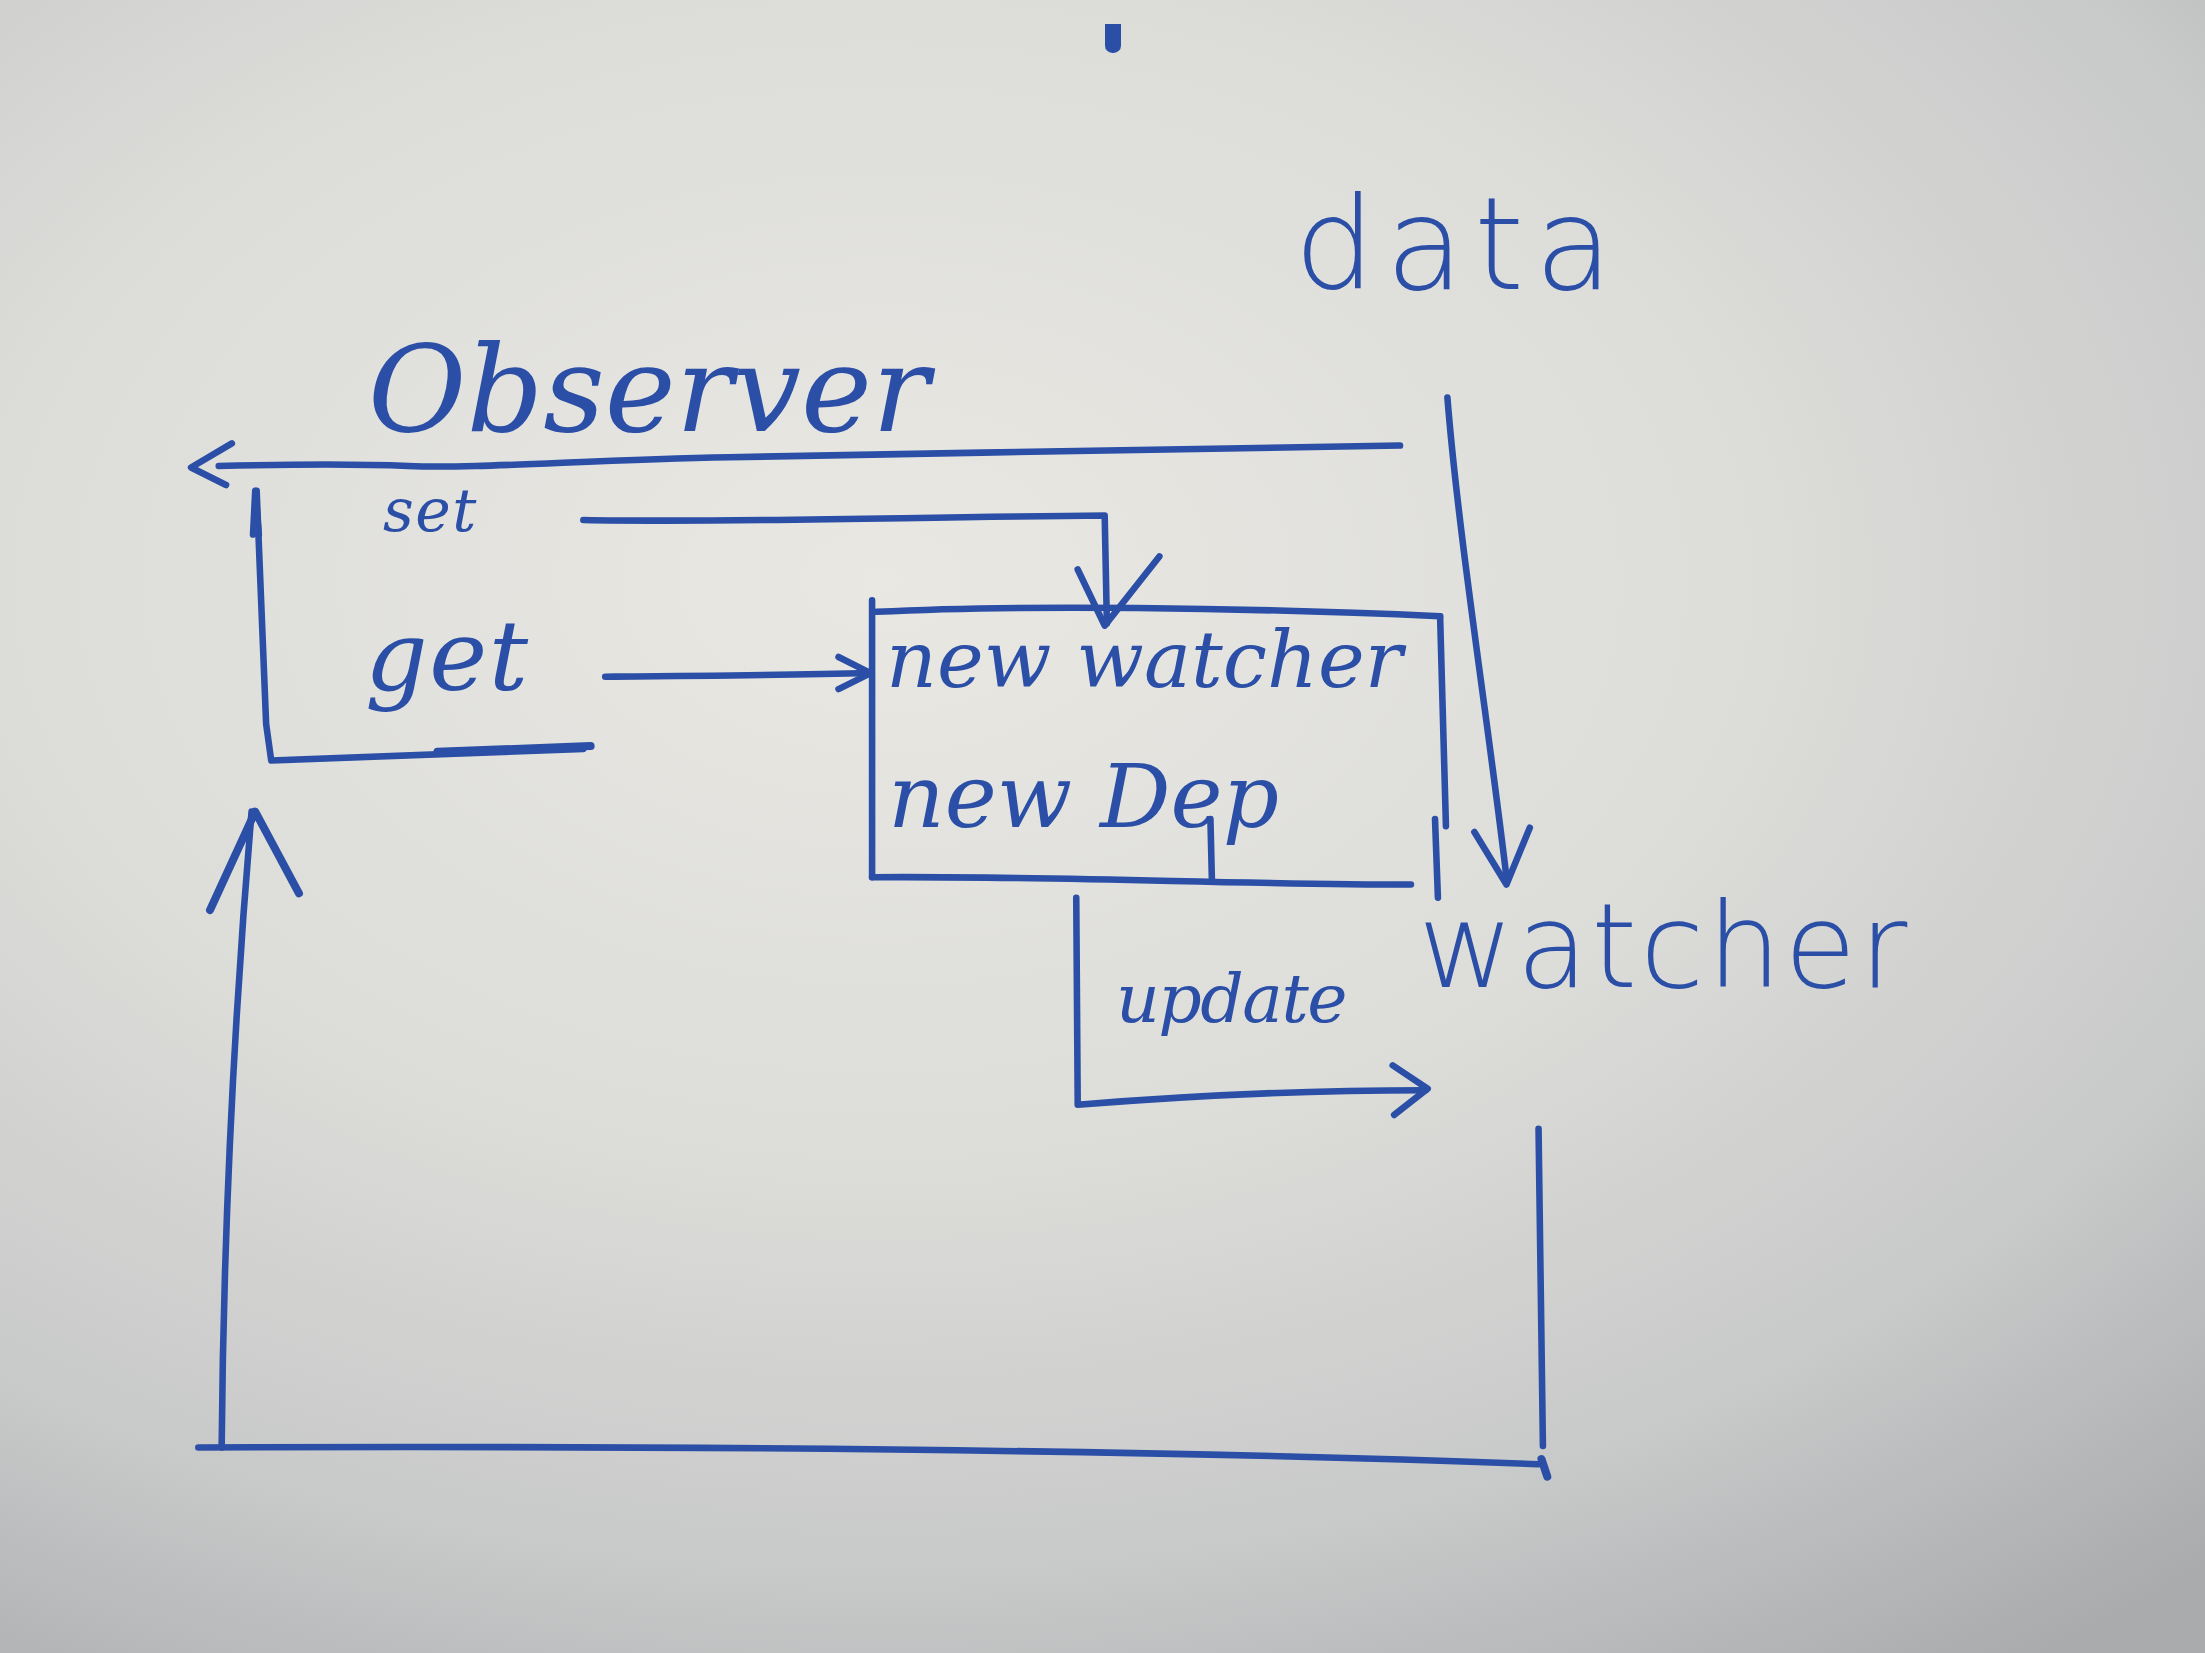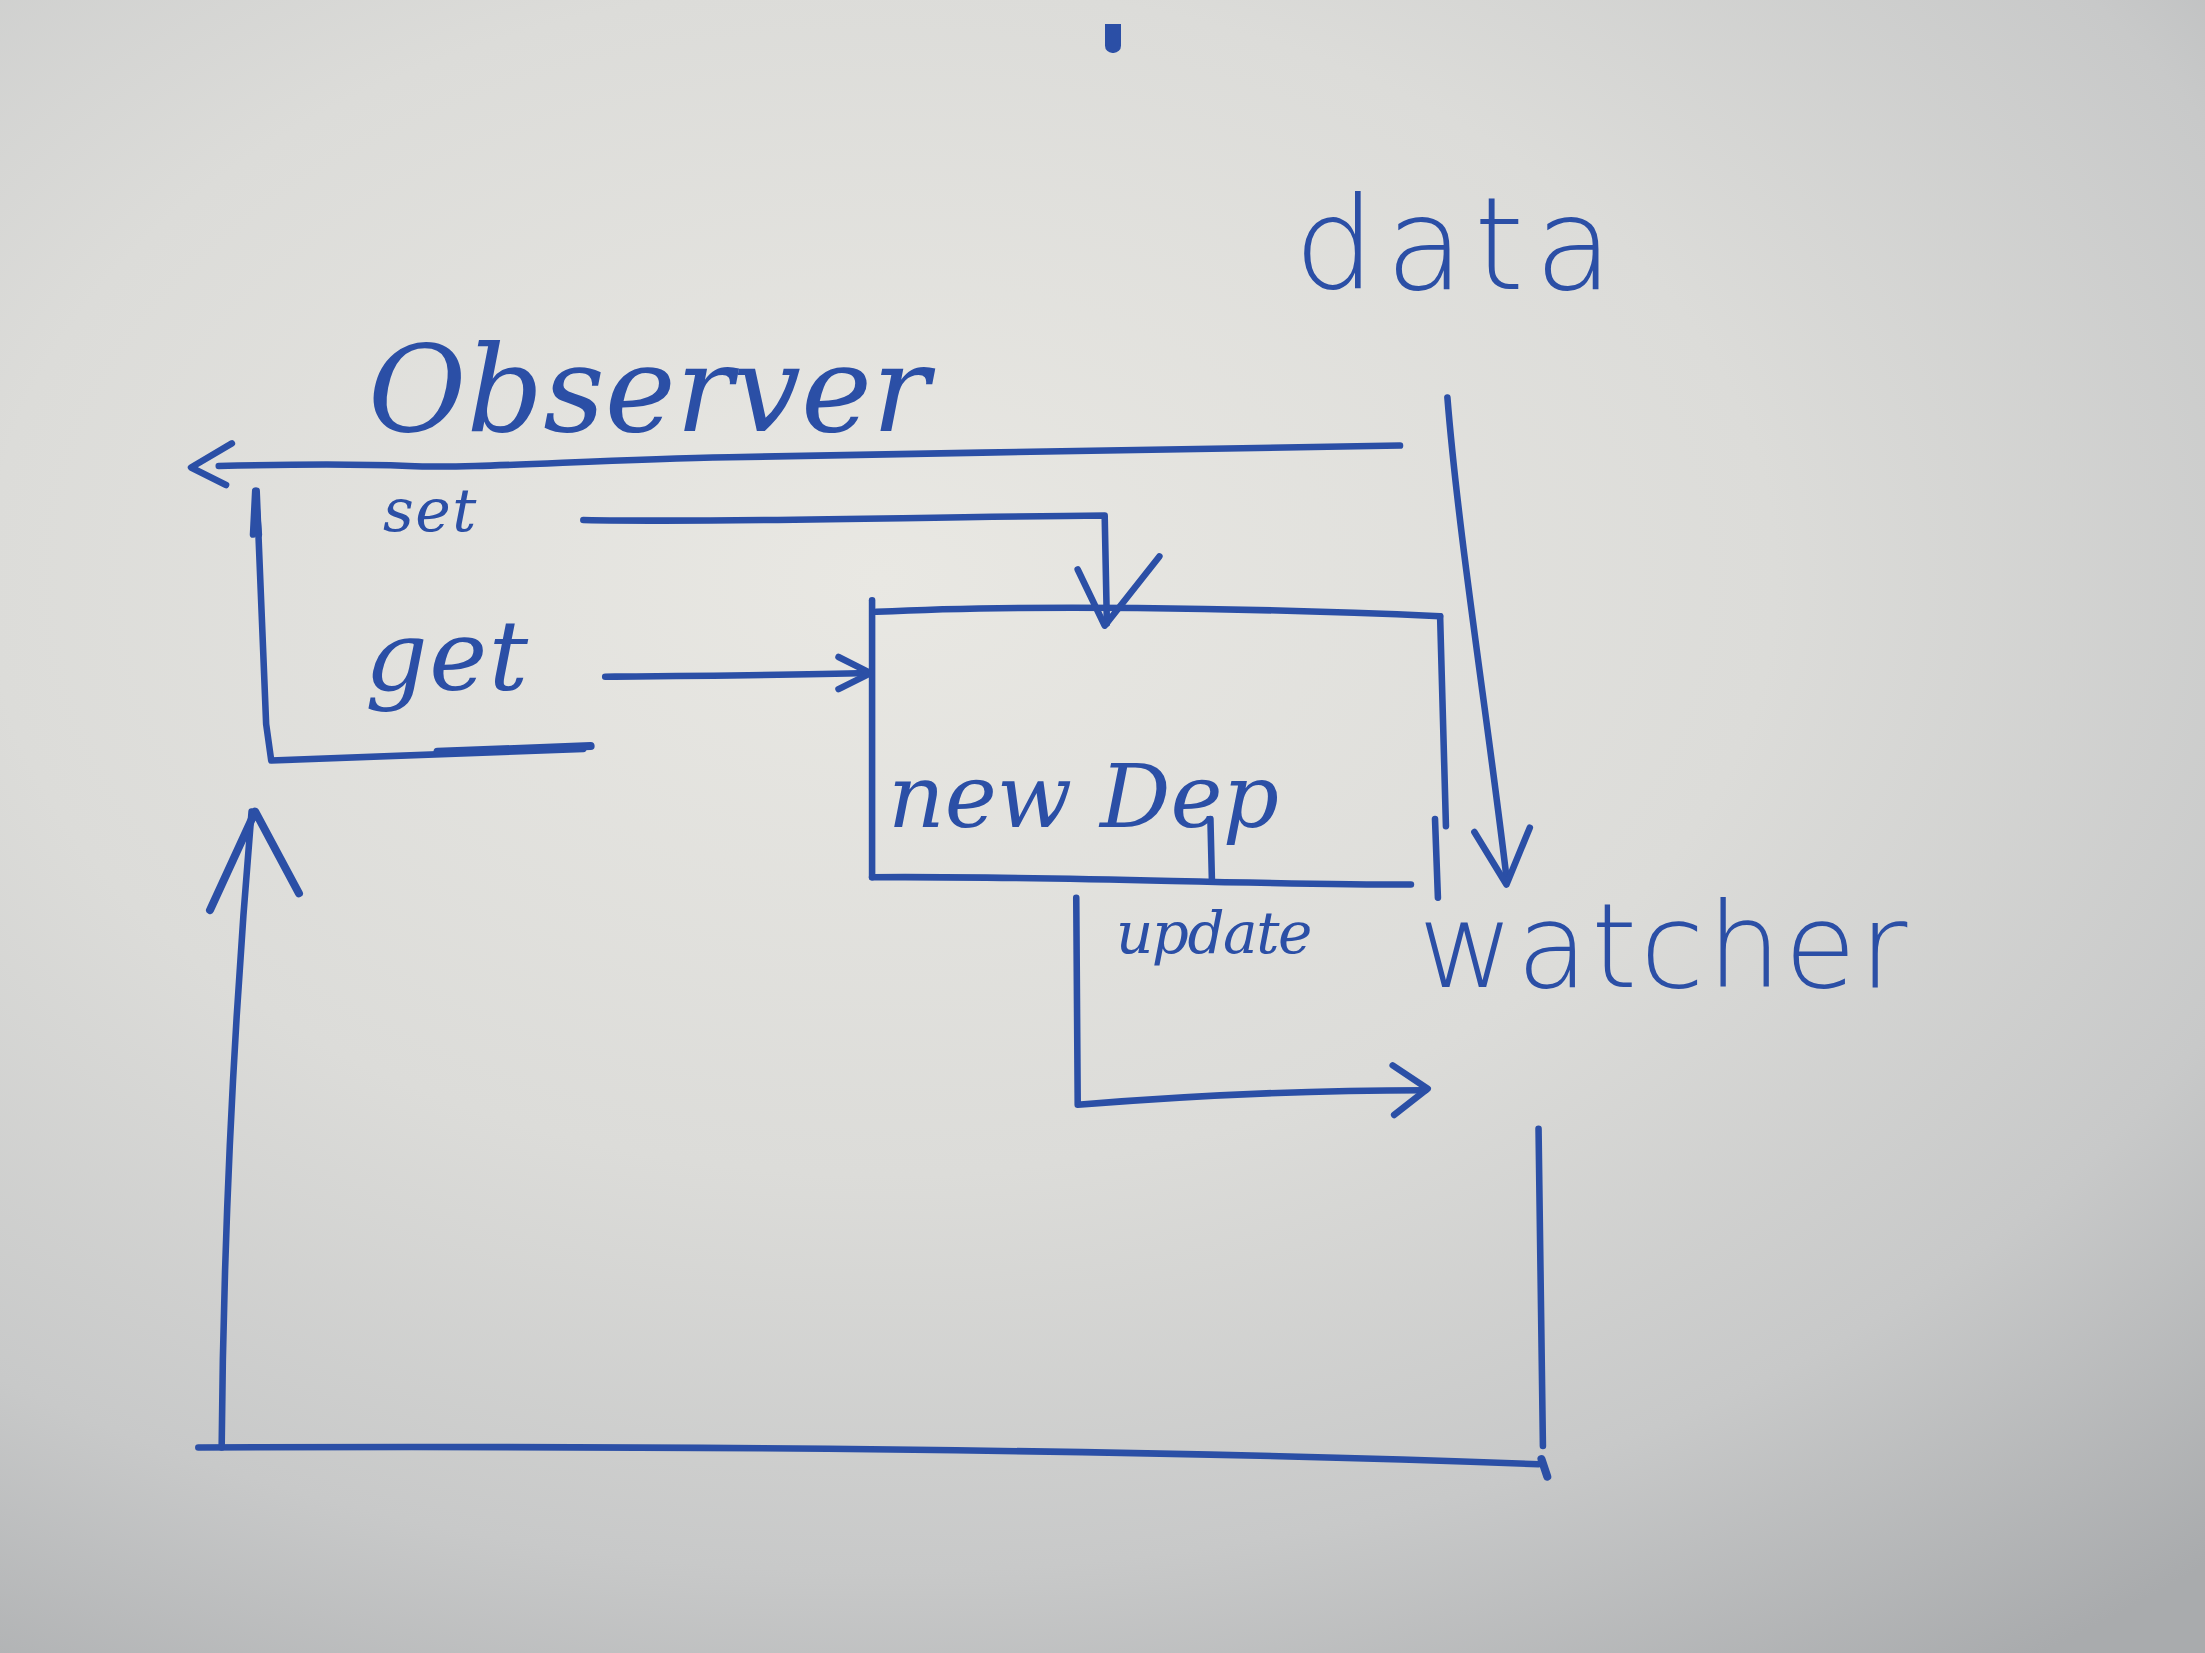--- a/index.html
+++ b/index.html
@@ -43,21 +43,21 @@
     white-space: nowrap;
     line-height: 1;
     letter-spacing: 1.5px;
   }
   .lbl-data     { left: 1294px; top: 157px; font-size: 128px; letter-spacing: 10.2px; font-style: normal; font-family: "DejaVu Sans", sans-serif; font-weight: 300; }
   .lbl-observer { left: 368px;  top: 306px; font-size: 120px; letter-spacing: 0px; }
   .lbl-set      { left: 383px;  top: 456px; font-size: 60px; }
   .lbl-get      { left: 365px;  top: 583px; font-size: 98px; }
   .lbl-watcher  { left: 886px; top: 597px; font-size: 79px; letter-spacing: 0px; }
   .lbl-dep      { left: 888px; top: 729px; font-size: 88px; letter-spacing: 0px; }
-  .lbl-update   { left: 1116px; top: 880px; font-size: 58px; letter-spacing: -1.5px; }
+  .lbl-update   { left: 1116px; top: 941px; font-size: 68px; letter-spacing: -1.5px; }
   .lbl-compile  { left: 1418px; top: 864px; font-size: 117px; letter-spacing: 2.9px; font-style: normal; font-family: "DejaVu Sans", sans-serif; font-weight: 300; }
   .stray-mark {
     position: absolute;
     left: 1105px; top: 0px;
     width: 16px; height: 29px;
     background: #2b4fa6;
     border-radius: 0 0 7.3px 7.3px;
   }
 </style>
 </head>
@@ -115,17 +115,18 @@
       <path class="ink" d="M272 1952 C 800 1950, 1500 1952, 2110 1975"></path>
       <path class="ink" d="M304 1952 C 306 1700, 318 1400, 345 1080"></path>
       <path class="ink ink-thick" d="M288 1215 L 350 1080 L 410 1192"></path>
     </g>
   </svg>
 
   <span class="label lbl-data">data</span>
   <span class="label lbl-observer">Observer</span>
   <span class="label lbl-set">set</span>
   <span class="label lbl-get">get</span>
+  <span class="label lbl-watcher">new watcher</span>
   <span class="label lbl-dep">new Dep</span>
   <span class="label lbl-update">update</span>
   <span class="label lbl-compile">watcher</span>
 </div>
 
 
 </body></html>

